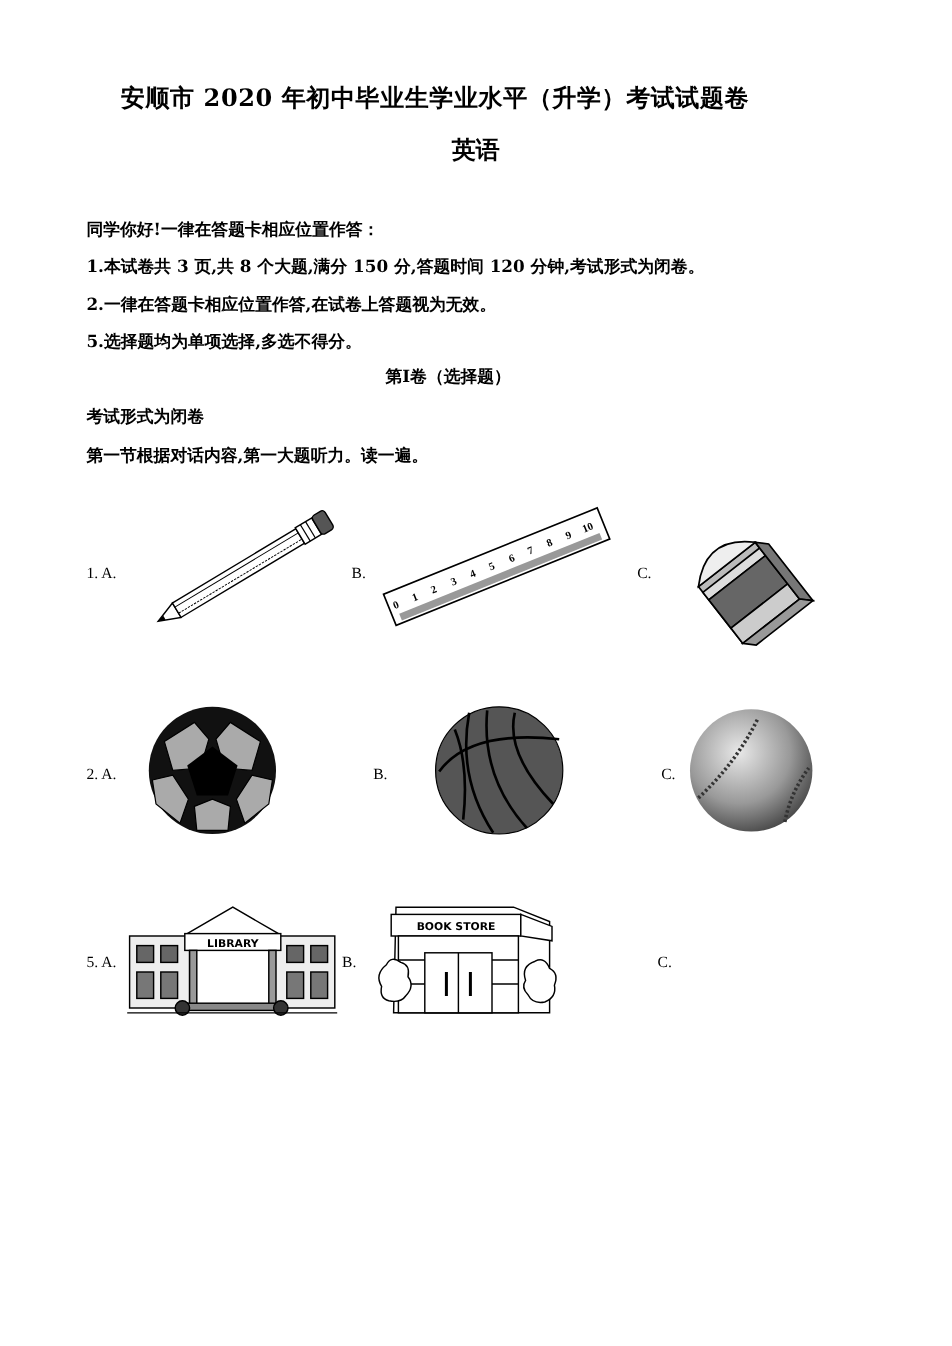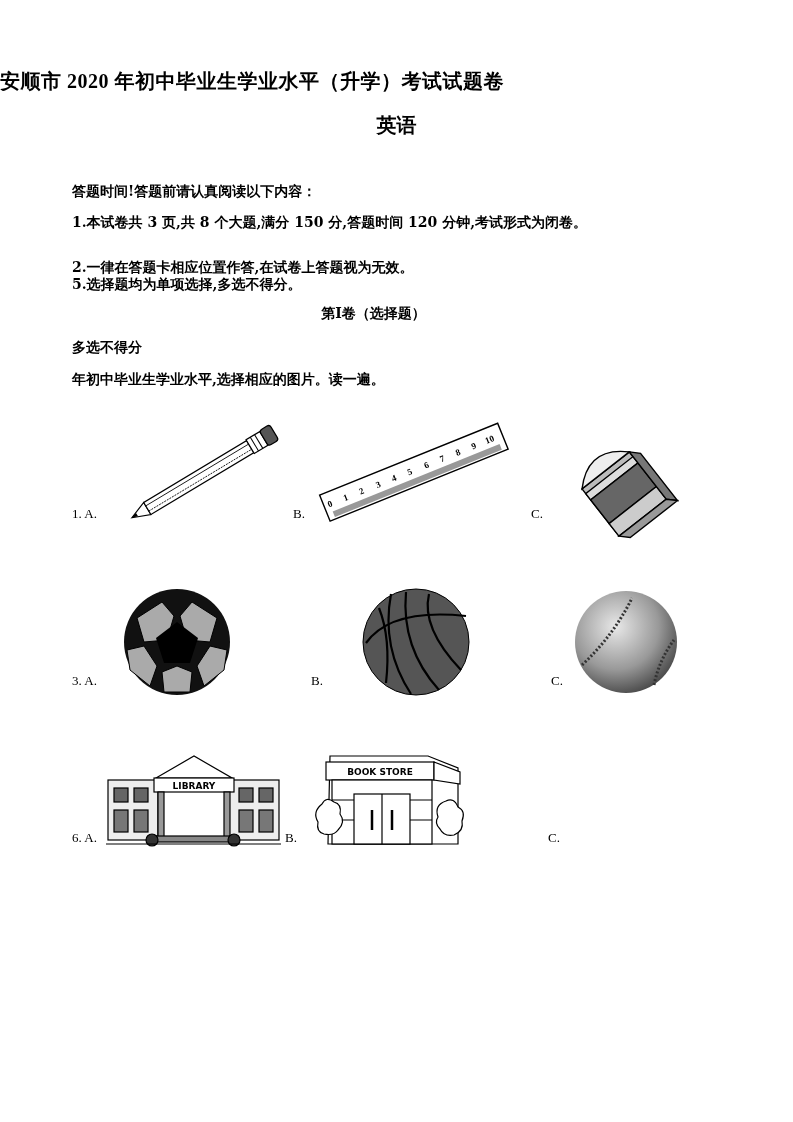--- a/index.html
+++ b/index.html
@@ -1,39 +1,39 @@
 <!DOCTYPE html>
 <html><head>
 <meta charset="utf-8">
 <style>
   html, body { margin:0; padding:0; background:#fff; }
   body { width:793px; height:1122px; position:relative; overflow:hidden; color:#000;
          font-family:"DejaVu Serif","Liberation Serif",serif; }
   .abs { position:absolute; }
-  .title { left:0; width:725px; text-align:left; top:68px; font-size:20px; font-weight:bold; letter-spacing:0.5px;font-family:Liberation Serif, serif; }
+  .title { left:0; width:725px; text-align:center; top:68px; font-size:20px; font-weight:bold; letter-spacing:0.5px; }
   .subtitle { left:0; width:793px; text-align:center; top:112px; font-size:20px; font-weight:bold; }
   .line { left:72px; font-size:14px; font-weight:bold; white-space:nowrap; }
   .section { left:0; width:631px; text-align:center; top:305px; font-size:14px; font-weight:bold; padding-left:116px; box-sizing:border-box; }
-  .lbl { font-family:"Liberation Serif",serif; font-size:13px;margin-top:36px; }
+  .lbl { font-family:"Liberation Serif",serif; font-size:13px; }
   svg { position:absolute; overflow:visible; }
 </style>
 </head>
 <body>
 
 <div class="abs title">安顺市 2020 年初中毕业生学业水平（升学）考试试题卷</div>
 <div class="abs subtitle">英语</div>
 
-<div class="abs line" style="top:183px">答题时间!答题前请认真阅读以下内容：</div>
+<div class="abs line" style="top:183px">同学你好!一律在答题卡相应位置作答：</div>
 <div class="abs line" style="top:214px">1.本试卷共 3 页,共 8 个大题,满分 150 分,答题时间 120 分钟,考试形式为闭卷。</div>
-<div class="abs line" style="top:259px">2.一律在答题卡相应位置作答,在试卷上答题视为无效。</div>
+<div class="abs line" style="top:245px">2.一律在答题卡相应位置作答,在试卷上答题视为无效。</div>
 <div class="abs line" style="top:276px">5.选择题均为单项选择,多选不得分。</div>
 
 <div class="abs section">第Ⅰ卷（选择题）</div>
-<div class="abs line" style="top:339px">多选不得分</div>
-<div class="abs line" style="top:371px">年初中毕业生学业水平,选择相应的图片。读一遍。</div>
+<div class="abs line" style="top:339px">考试形式为闭卷</div>
+<div class="abs line" style="top:371px">第一节根据对话内容,第一大题听力。读一遍。</div>
 
 <div>
   <span class="abs lbl" style="left:72px;top:470px">1. A.</span>
   <svg style="left:118px;top:430px" width="170" height="90" viewBox="0 0 170 90">
     <g transform="rotate(-31 85 45)">
       <polygon points="2,45 20,38 20,52" fill="#fff" stroke="#000" stroke-width="1.2"></polygon>
       <polygon points="2,45 8,43 8,47" fill="#000"></polygon>
       <rect x="20" y="38" width="120" height="14" fill="#fff" stroke="#000" stroke-width="1.2"></rect>
       <line x1="20" y1="42" x2="140" y2="42" stroke="#000" stroke-width="0.8"></line>
       <line x1="20" y1="48" x2="140" y2="48" stroke="#000" stroke-width="0.8" stroke-dasharray="2,1"></line>
@@ -73,21 +73,21 @@
       <rect x="20" y="36" width="60" height="8" fill="#ddd"></rect>
       <rect x="20" y="44" width="60" height="30" fill="#666"></rect>
       <rect x="20" y="74" width="60" height="16" fill="#ccc"></rect>
       <path d="M80,30 L88,38 L88,98 L80,90 Z" fill="#777"></path>
       <path d="M20,90 L28,98 L88,98 L80,90 Z" fill="#999"></path>
     </g>
   </svg>
 </div>
 
 <div>
-  <span class="abs lbl" style="left:72px;top:637px">3. A.</span>
+  <span class="abs lbl" style="left:72px;top:637px">2. A.</span>
   <svg style="left:122px;top:588px" width="110" height="108" viewBox="0 0 110 108">
     <circle cx="55" cy="54" r="53" fill="#111"></circle>
     <g fill="#aaa" stroke="#000" stroke-width="1">
       <polygon points="15,30 40,14 52,28 45,52 22,54"></polygon>
       <polygon points="58,28 70,14 95,30 88,54 65,52"></polygon>
       <polygon points="5,62 22,58 35,78 28,98 8,82"></polygon>
       <polygon points="75,78 88,58 105,62 102,82 82,98"></polygon>
       <polygon points="40,84 55,78 70,84 68,104 42,104"></polygon>
     </g>
     <polygon points="55,34 76,50 68,75 42,75 34,50" fill="#000"></polygon>
@@ -114,21 +114,21 @@
         <stop offset="100%" stop-color="#444"></stop>
       </radialGradient>
     </defs>
     <circle cx="52" cy="52" r="51" fill="url(#bb)"></circle>
     <path d="M8,75 Q40,45 58,8" fill="none" stroke="#333" stroke-width="3" stroke-dasharray="2,2"></path>
     <path d="M80,95 Q85,70 100,50" fill="none" stroke="#333" stroke-width="3" stroke-dasharray="2,2"></path>
   </svg>
 </div>
 
 <div>
-  <span class="abs lbl" style="left:72px;top:794px">6. A.</span>
+  <span class="abs lbl" style="left:72px;top:794px">5. A.</span>
   <svg style="left:106px;top:752px" width="175" height="100" viewBox="0 0 175 100">
     <g stroke="#000" stroke-width="1.2" fill="#fff">
       <rect x="2" y="28" width="50" height="60" fill="#eee"></rect>
       <rect x="123" y="28" width="50" height="60" fill="#eee"></rect>
       <rect x="8" y="36" width="14" height="14" fill="#666"></rect>
       <rect x="28" y="36" width="14" height="14" fill="#666"></rect>
       <rect x="133" y="36" width="14" height="14" fill="#666"></rect>
       <rect x="153" y="36" width="14" height="14" fill="#666"></rect>
       <rect x="8" y="58" width="14" height="22" fill="#777"></rect>
       <rect x="28" y="58" width="14" height="22" fill="#777"></rect>

